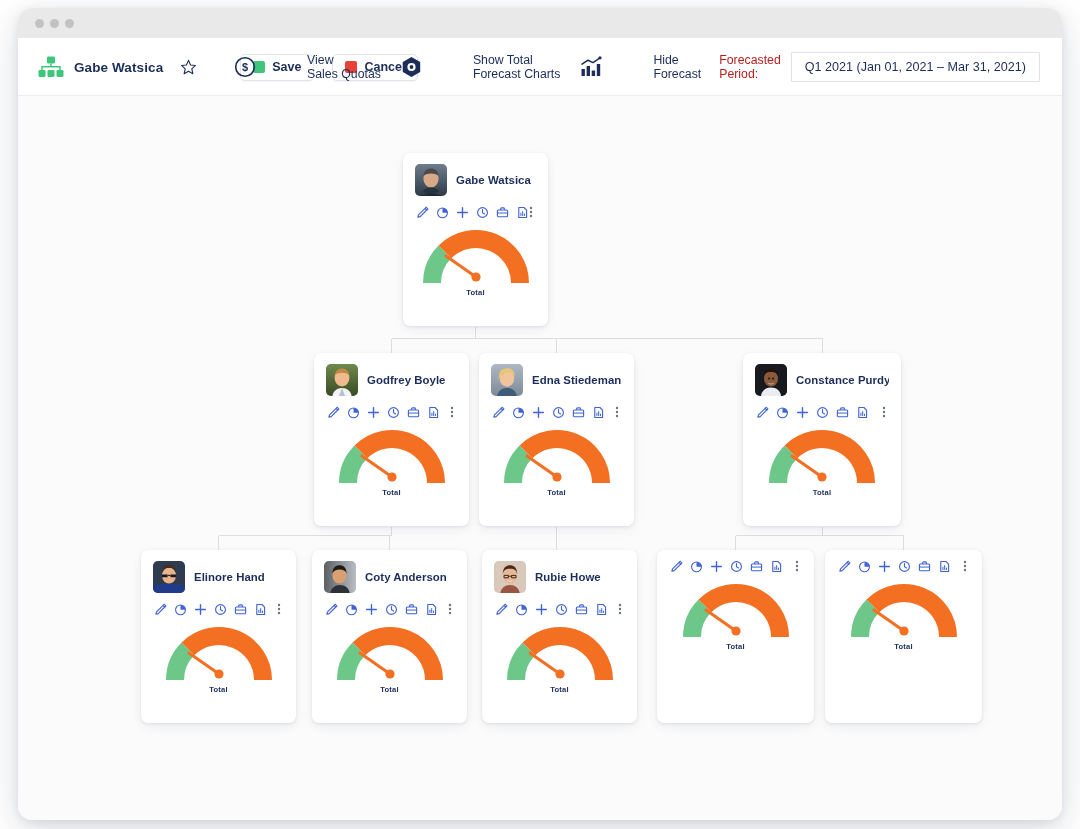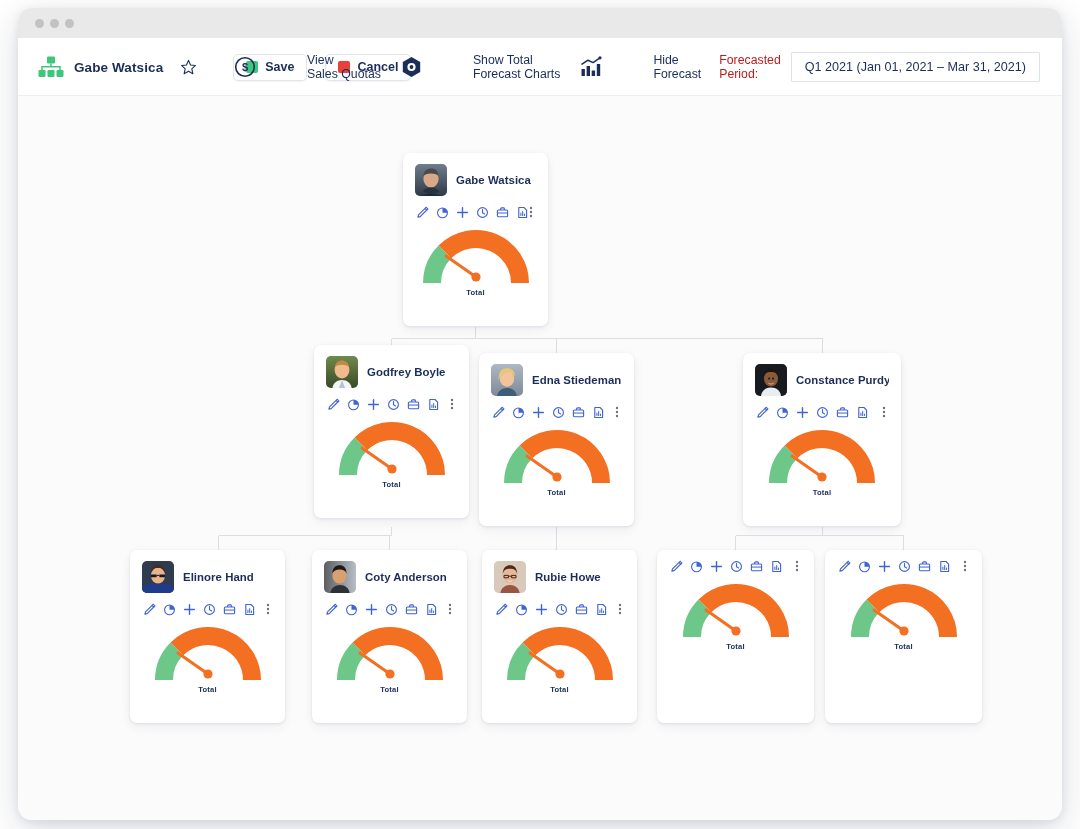--- a/index.html
+++ b/index.html
@@ -101,21 +101,21 @@
     font-size: 12.5px;
     font-weight: 700;
     color: #1c2d5a;
     cursor: pointer;
     white-space: nowrap;
     box-shadow: 0 1px 1.5px rgba(28,45,90,0.06);
   }
   .btn .sw { width: 12px; height: 12px; border-radius: 2px; flex: none; }
   .sw-save { background: #3ec77c; }
   .sw-cancel { background: #e7413a; }
-  .btn-save { margin-left: 24px; }
+  .btn-save { margin-left: 31px; }
   .btn-cancel { margin-left: 8px; }
 
   .tb-right {
     position: absolute;
     right: 22px; top: 0;
     height: 58px;
     display: flex;
     align-items: center;
     gap: 0px;
   }
@@ -426,21 +426,21 @@
           <svg width="112" height="64" viewBox="0 0 112 64">
             <path d="M12 58 A44 44 0 0 1 24.9 26.9" fill="none" stroke="#6cc788" stroke-width="18"></path>
             <path d="M24.9 26.9 A44 44 0 0 1 100 58" fill="none" stroke="#f36f21" stroke-width="18"></path>
             <path d="M26 31 L56 52" stroke="#f36f21" stroke-width="3" stroke-linecap="round"></path>
             <circle cx="56" cy="52" r="4.6" fill="#f36f21"></circle>
           </svg>
           <div class="gauge-label">Total</div>
         </div>
       </div>
 
-      <div class="card" style="left:296px;top:248px;width:155px;height:173px;">
+      <div class="card" style="left:296px;top:256px;width:155px;height:173px;">
         <div class="card-head">
           <div class="avatar">
             <svg viewBox="0 0 32 32">
                 <defs>
                   <linearGradient id="bgB" x1="0" y1="0" x2="0" y2="1">
                     <stop offset="0" stop-color="#6f8a4d"></stop>
                     <stop offset="1" stop-color="#384a24"></stop>
                   </linearGradient>
                 </defs>
               <rect width="32" height="32" fill="url(#bgB)"></rect>
@@ -646,21 +646,21 @@
           <svg width="112" height="64" viewBox="0 0 112 64">
             <path d="M12 58 A44 44 0 0 1 24.9 26.9" fill="none" stroke="#6cc788" stroke-width="18"></path>
             <path d="M24.9 26.9 A44 44 0 0 1 100 58" fill="none" stroke="#f36f21" stroke-width="18"></path>
             <path d="M26 31 L56 52" stroke="#f36f21" stroke-width="3" stroke-linecap="round"></path>
             <circle cx="56" cy="52" r="4.6" fill="#f36f21"></circle>
           </svg>
           <div class="gauge-label">Total</div>
         </div>
       </div>
 
-      <div class="card" style="left:112px;top:453px;width:155px;height:173px;">
+      <div class="card" style="left:123px;top:453px;width:155px;height:173px;">
         <div class="card-head">
           <div class="avatar">
             <svg viewBox="0 0 32 32">
                 <rect width="32" height="32" fill="#2f3c50"></rect>
               <path d="M0 26c3-2 6-3 9-3h14c3 0 6 1 9 3v6H0z" fill="#1f3b8a"></path>
               <ellipse cx="16" cy="14.6" rx="7" ry="8" fill="#e7b48c"></ellipse>
               <path d="M8.6 13c0-6.4 3.2-9 7.4-9s7.4 2.6 7.4 9c-.2-4.4-2.6-6-7.4-6S8.8 8.6 8.6 13z" fill="#4b2c1c"></path>
               <path d="M9 13.6h5.6v2.6H9zM17.4 13.6H23v2.6h-5.6z" fill="#1b1b1b"></path>
               <path d="M14.6 14.4h2.8" stroke="#1b1b1b" stroke-width="1"></path>
             </svg>

